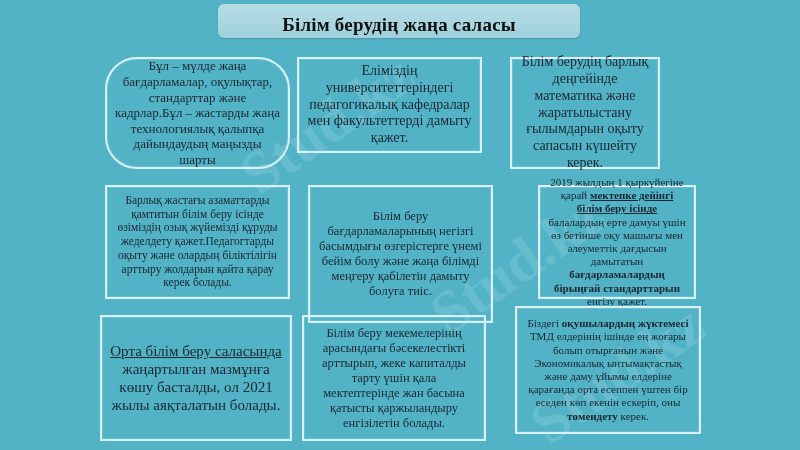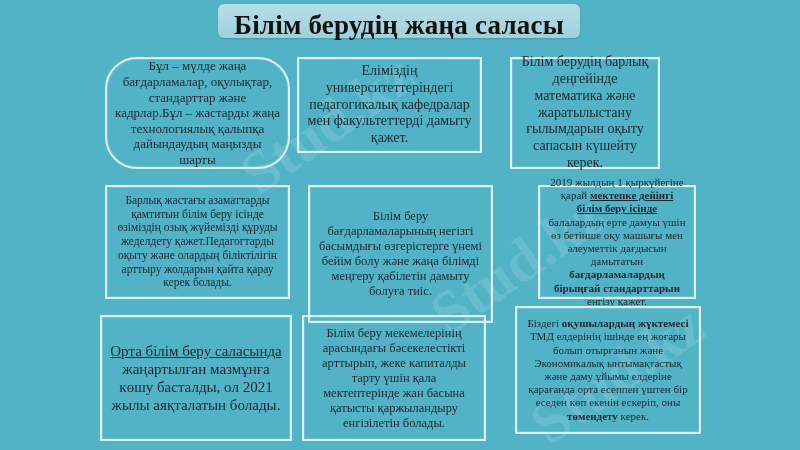--- a/index.html
+++ b/index.html
@@ -10,21 +10,21 @@
     color:#1b2630;
   }
   .title-bar {
     position:absolute; left:218px; top:4px; width:362px; height:34px;
     background:linear-gradient(#b7dde6,#9fd0dc);
     border-radius:6px;
     box-shadow:0 1px 2px rgba(0,0,0,0.15);
     display:flex; align-items:center; justify-content:center;
   }
   .title-bar span {
-    font-weight:bold; font-size:27px; color:#111;
+    font-weight:bold; font-size:19px; color:#111;
     letter-spacing:0.2px;
     margin-top:8px;
   }
   .box {
     position:absolute; box-sizing:border-box;
     border:2px solid #d9f0f5;
     box-shadow:inset 0 0 0 1px rgba(255,255,255,0.15);
     display:flex; align-items:center; justify-content:center;
     text-align:center; padding:4px 8px;
     line-height:1.2;

